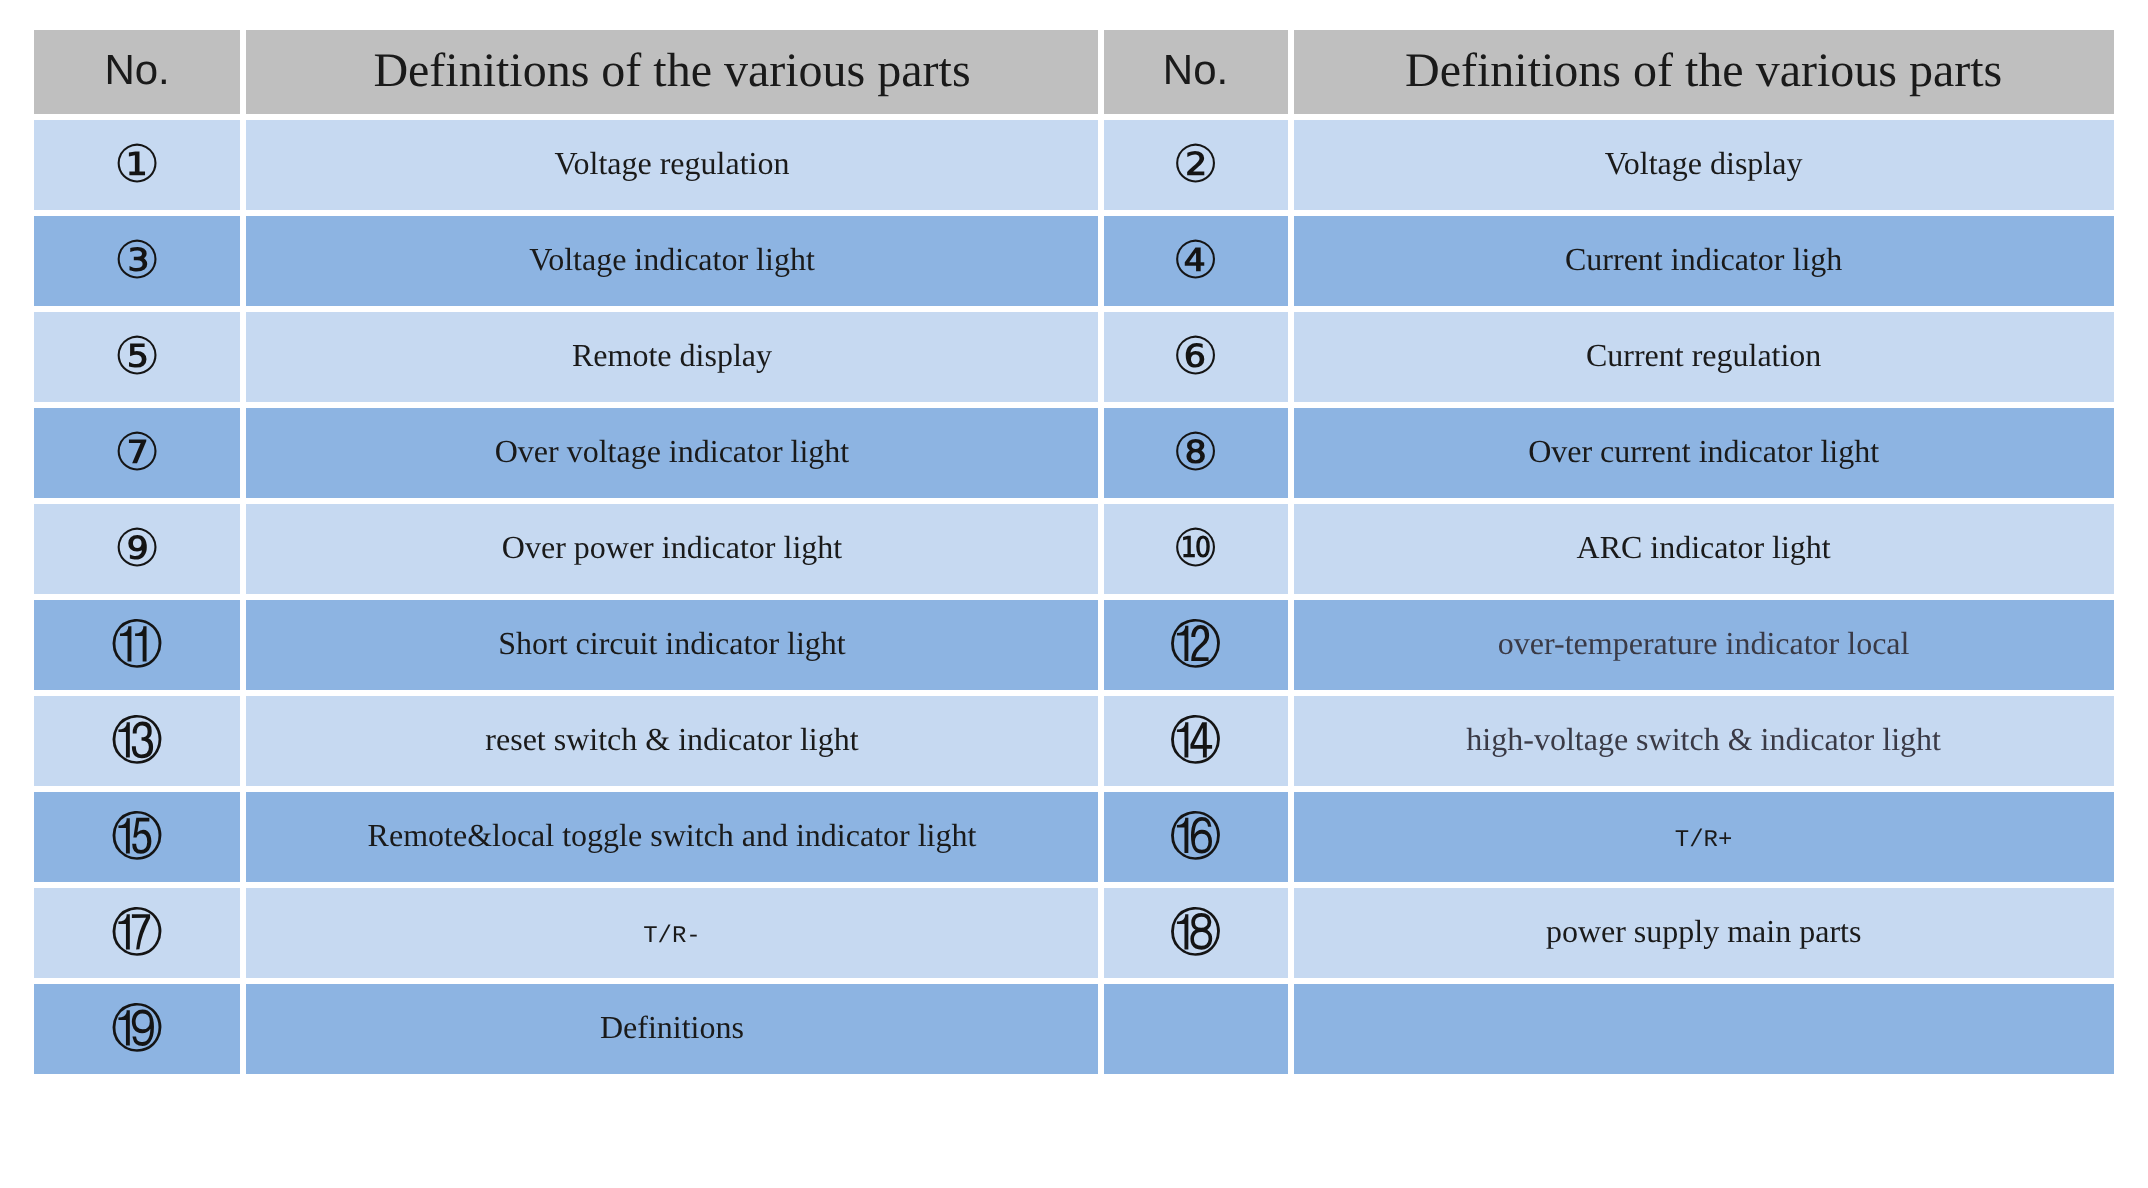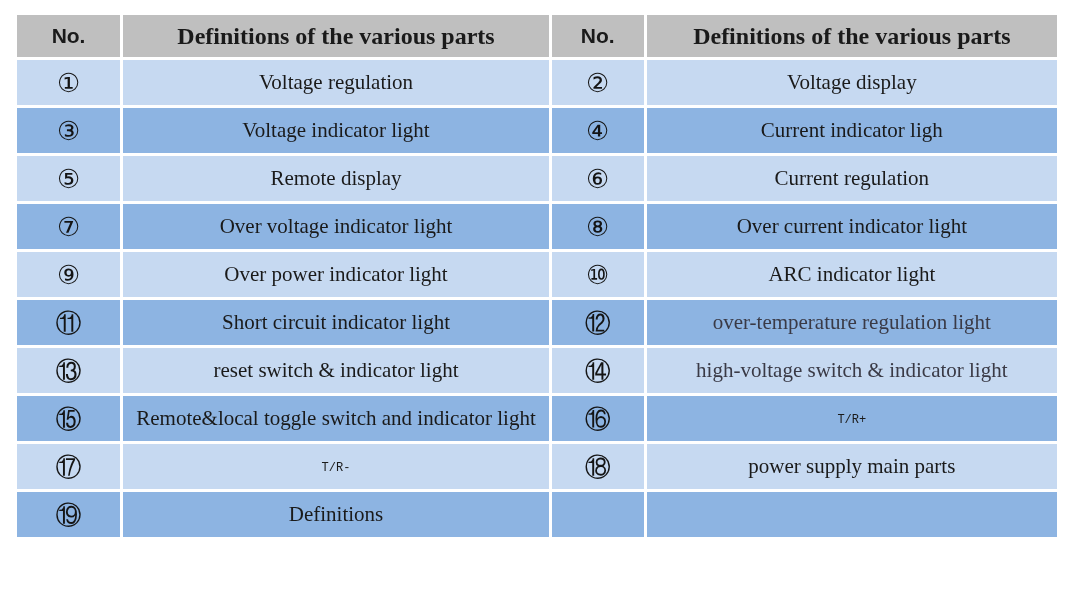--- a/index.html
+++ b/index.html
@@ -23,21 +23,21 @@
   }
   col.c-no1   { width: 10.0%; }
   col.c-def1  { width: 41.3%; }
   col.c-no2   { width:  8.9%; }
   col.c-def2  { width: 39.8%; }
 
   th {
     background: #bfbfbf;
     height: 42px;
     vertical-align: middle;
-    font-weight: bold;
+    font-weight: normal;
     color: #1a1a1a;
     padding: 0 4px;
   }
   th.hdr-no {
     font-family: "Liberation Sans", sans-serif;
     font-size: 21px;
   }
   th.hdr-def {
     font-family: "Liberation Serif", serif;
     font-size: 24px;
@@ -53,21 +53,21 @@
   tr.dark  td { background: #8db4e2; }
 
   .num {
     font-family: "DejaVu Sans", sans-serif;
     font-size: 26px;
     line-height: 1;
     color: #141414;
   }
   .label {
     font-family: "Liberation Serif", serif;
-    font-size: 21px;
+    font-size: 16px;
     line-height: 1.25;
   }
   .label.soft { color: #3a3a46; }
   .label.mono {
     font-family: "Liberation Mono", monospace;
     font-size: 12px;
   }
 </style>
 </head>
 <body>
@@ -120,21 +120,21 @@
       <td><span class="num">⑨</span></td>
       <td><span class="label">Over power indicator light</span></td>
       <td><span class="num">⑩</span></td>
       <td><span class="label">ARC indicator light</span></td>
     </tr>
 
     <tr class="dark">
       <td><span class="num">⑪</span></td>
       <td><span class="label">Short circuit indicator light</span></td>
       <td><span class="num">⑫</span></td>
-      <td><span class="label soft">over-temperature regulation light</span></td>
+      <td><span class="label soft">over-temperature indicator local</span></td>
     </tr>
 
     <tr class="light">
       <td><span class="num">⑬</span></td>
       <td><span class="label">reset switch &amp; indicator light</span></td>
       <td><span class="num">⑭</span></td>
       <td><span class="label soft">high-voltage switch &amp; indicator light</span></td>
     </tr>
 
     <tr class="dark">

